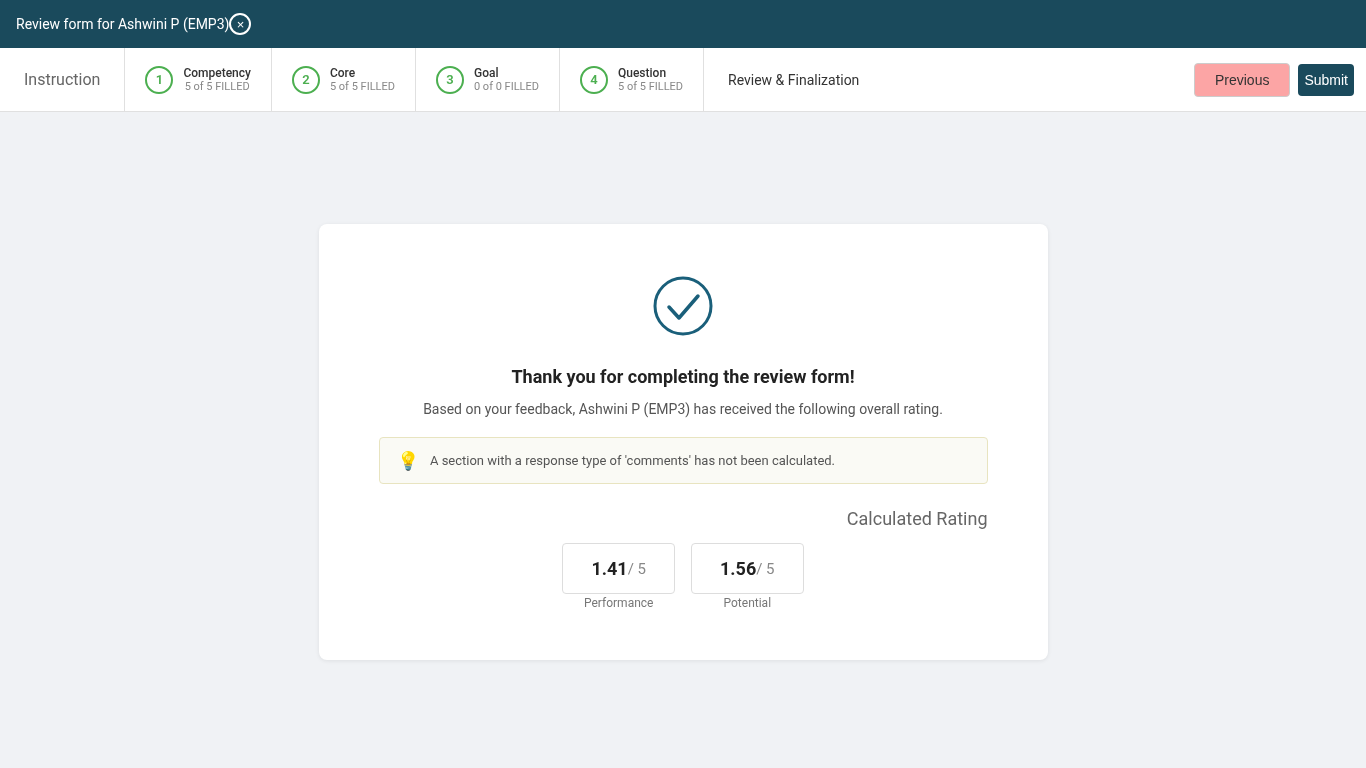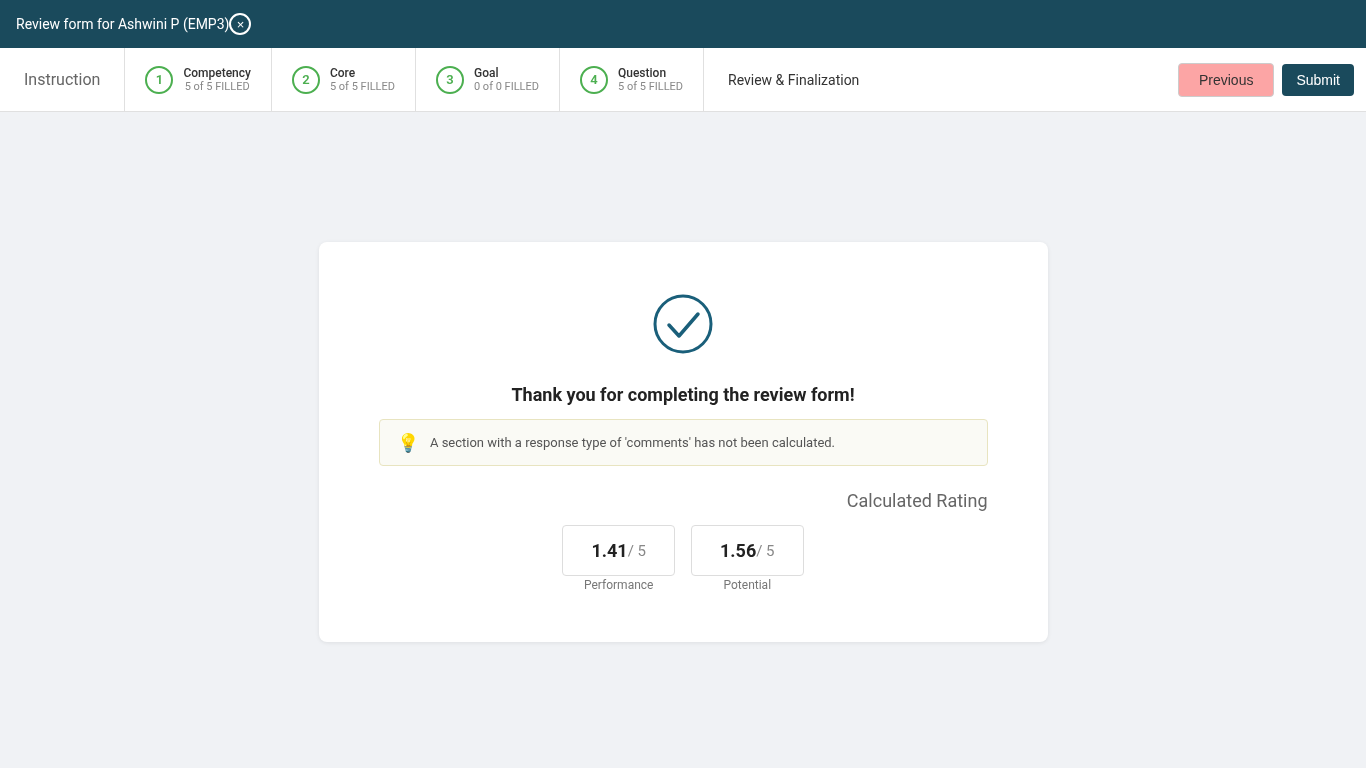--- a/index.html
+++ b/index.html
@@ -109,21 +109,21 @@
     .btn-previous {
       padding: 8px 20px;
       border: 1px solid #ccc;
       background: #fca5a5;
       color: #333;
       font-size: 14px;
       cursor: pointer;
       border-radius: 4px;
     }
     .btn-submit {
-      padding: 8px 14px;
+      padding: 8px 6px;
       border: none;
       background: #1a4a5c;
       color: white;
       font-size: 14px;
       cursor: pointer;
       border-radius: 4px;
       font-weight: 500;
       text-align: right;
     }
 
@@ -294,20 +294,21 @@
   <div class="card">
 
     <div class="check-icon-wrap">
       <svg class="checkmark-svg" viewBox="0 0 64 64" fill="none" xmlns="http://www.w3.org/2000/svg">
         <circle cx="32" cy="32" r="28" stroke="#1a5f7a" stroke-width="3" fill="none"></circle>
         <polyline points="18,33 28,44 47,22" stroke="#1a5f7a" stroke-width="3.5" stroke-linecap="round" stroke-linejoin="round" fill="none"></polyline>
       </svg>
     </div>
 
     <p class="thank-you-title">Thank you for completing the review form!</p>
+    <p class="description-text">Based on your feedback, Ashwini P (EMP3) has received the following overall rating.</p>
 
     <div class="notice-box">
       <span class="notice-icon">💡</span>
       <span class="notice-text">A section with a response type of 'comments' has not been calculated.</span>
     </div>
 
     <p class="calculated-rating-label">Calculated Rating</p>
 
     <div class="rating-boxes">
       <div class="rating-box-wrap">

